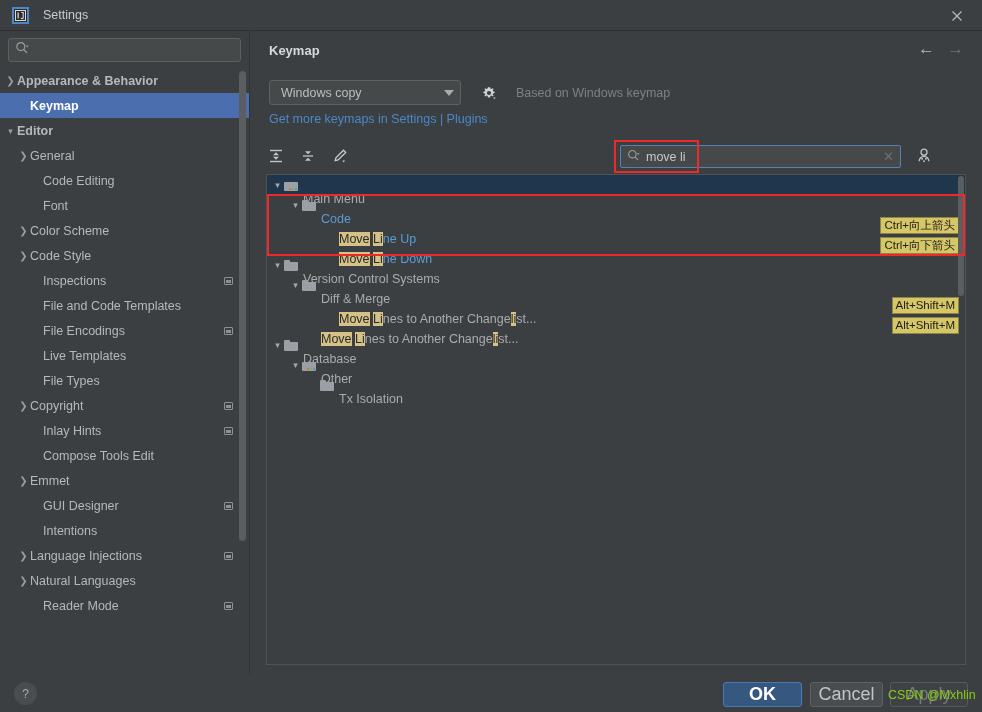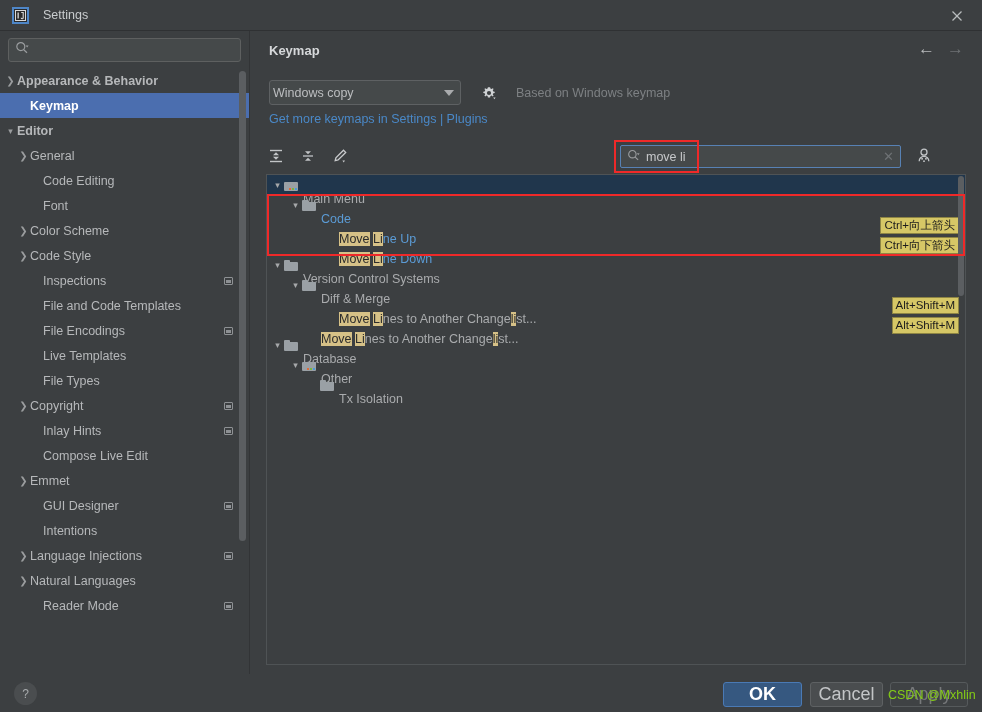--- a/index.html
+++ b/index.html
@@ -121,21 +121,21 @@
   .nav-back { color: #b8babc; }
   .nav-fwd  { color: #6e7274; }
 
   .keymap-row {
     position: absolute; left: 19px; top: 49px;
     display: flex; align-items: center; gap: 0;
   }
   .combo {
     width: 192px; height: 25px; background: #45494a;
     border: 1px solid #5e6163; border-radius: 3px;
-    display: flex; align-items: center; padding: 0 6px 0 3px;
+    display: flex; align-items: center; padding: 0 6px 0 11px;
     font-size: 12.5px; color: #bcbec0; cursor: pointer;
   }
   .combo .combo-val { flex: 1; }
   .combo .combo-arrow {
     width: 0; height: 0;
     border-left: 5px solid transparent; border-right: 5px solid transparent;
     border-top: 6px solid #a9abad;
   }
   .gear-btn {
     margin-left: 19px; width: 18px; height: 18px; cursor: pointer;
@@ -373,21 +373,21 @@
           <span class="s-label">Copyright</span>
           <span class="badge-sq"></span>
         </div>
         <div class="s-item">
           <span class="chev" style="margin-left: 30px;"></span>
           <span class="s-label">Inlay Hints</span>
           <span class="badge-sq"></span>
         </div>
         <div class="s-item">
           <span class="chev" style="margin-left: 30px;"></span>
-          <span class="s-label">Compose Live Edit</span>
+          <span class="s-label">Compose Tools Edit</span>
         </div>
         <div class="s-item">
           <span class="chev" style="margin-left: 17px; font-size: 10px;">❯</span>
           <span class="s-label">Emmet</span>
         </div>
         <div class="s-item">
           <span class="chev" style="margin-left: 30px;"></span>
           <span class="s-label">GUI Designer</span>
           <span class="badge-sq"></span>
         </div>

